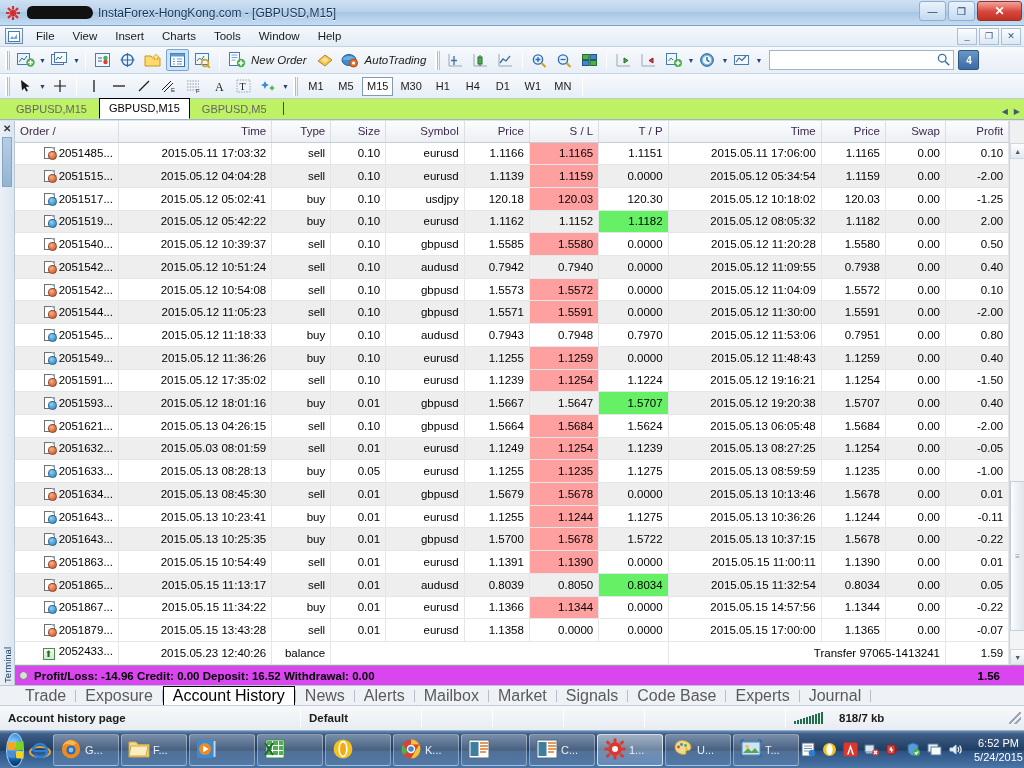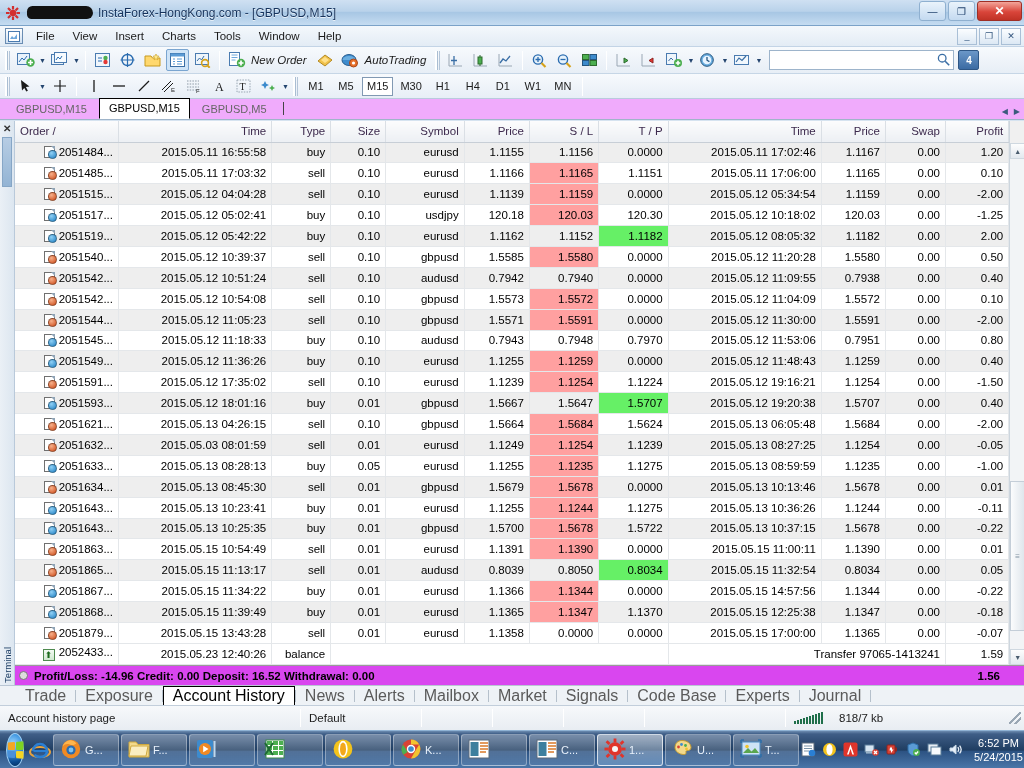--- a/index.html
+++ b/index.html
@@ -119,21 +119,21 @@
   .badge-blue {
     width: 21px; height: 20px; margin-left: 4px; border-radius: 2px;
     background: linear-gradient(to bottom,#6b97c8,#3b6ba3);
     color:#fff; font-size:10px; font-weight:bold;
     display:flex; align-items:center; justify-content:center;
     border:1px solid #2e5685;
   }
 
   
   .charttabs {
-    height: 21px; background: #f0abfc;
+    height: 21px; background: #bef264;
     border-bottom: 1px solid #9fb4c9;
     display: flex; align-items: flex-end; padding-left: 6px; position: relative;
   }
   .ctab {
     padding: 2px 9px 3px; font-size: 11px; color: #666;
     border: 1px solid transparent; border-bottom: none;
     background: transparent; margin-right: 2px; line-height: 14px;
   }
   .ctab.active {
     background: #fff; color: #000;
@@ -264,21 +264,21 @@
   }
   .ttab-sep { width:1px; height:12px; background:#b5c0cb; }
 
   
   .statusbar {
     position: absolute; left:0; right:0; bottom: 38px; height: 25px;
     background: linear-gradient(to bottom,#f7f9fb,#e8edf2);
     border-top: 1px solid #c2cedb;
     display: flex; align-items: center; font-size: 11.5px; color:#1b1b1b;
   }
-  .st-cell { padding: 0 8px; height: 18px; display:flex; align-items:center; }
+  .st-cell { padding: 0 8px; height: 18px; display:flex; align-items:center;font-weight:bold; }
   .st-div { width:1px; height:18px; background:#c3cdd8; border-right:1px solid #fff; }
   .signal-bars { display:flex; align-items:flex-end; gap:1px; height:12px; margin:0 8px; }
   .signal-bars i { width:2px; background:#1f6f4a; display:block; }
   .resize-grip {
     margin-left:auto; margin-right:3px; width:12px; height:12px;
     background:
       linear-gradient(135deg, transparent 45%, #9aa7b4 45%, #9aa7b4 55%, transparent 55%),
       linear-gradient(135deg, transparent 70%, #9aa7b4 70%, #9aa7b4 80%, transparent 80%);
   }
 
@@ -649,34 +649,20 @@
                 <th>Price</th>
                 <th>S / L</th>
                 <th>T / P</th>
                 <th>Time</th>
                 <th>Price</th>
                 <th>Swap</th>
                 <th>Profit</th>
               </tr>
             </thead>
           <tbody id="hist-body">
-              <tr class="even">
-                <td class="ordercell"><span class="order-ico buy"></span><span>2051484...</span></td>
-                <td>2015.05.11 16:55:58</td>
-                <td>buy</td>
-                <td>0.10</td>
-                <td>eurusd</td>
-                <td>1.1155</td>
-                <td>1.1156</td>
-                <td>0.0000</td>
-                <td>2015.05.11 17:02:46</td>
-                <td>1.1167</td>
-                <td>0.00</td>
-                <td>1.20</td>
-              </tr>
               <tr class="odd">
                 <td class="ordercell"><span class="order-ico sell"></span><span>2051485...</span></td>
                 <td>2015.05.11 17:03:32</td>
                 <td>sell</td>
                 <td>0.10</td>
                 <td>eurusd</td>
                 <td>1.1166</td>
                 <td class="sl-red">1.1165</td>
                 <td>1.1151</td>
                 <td>2015.05.11 17:06:00</td>
@@ -956,34 +942,20 @@
                 <td>buy</td>
                 <td>0.01</td>
                 <td>eurusd</td>
                 <td>1.1366</td>
                 <td class="sl-red">1.1344</td>
                 <td>0.0000</td>
                 <td>2015.05.15 14:57:56</td>
                 <td>1.1344</td>
                 <td>0.00</td>
                 <td>-0.22</td>
-              </tr>
-              <tr class="even">
-                <td class="ordercell"><span class="order-ico buy"></span><span>2051868...</span></td>
-                <td>2015.05.15 11:39:49</td>
-                <td>buy</td>
-                <td>0.01</td>
-                <td>eurusd</td>
-                <td>1.1365</td>
-                <td class="sl-red">1.1347</td>
-                <td>1.1370</td>
-                <td>2015.05.15 12:25:38</td>
-                <td>1.1347</td>
-                <td>0.00</td>
-                <td>-0.18</td>
               </tr>
               <tr class="odd">
                 <td class="ordercell"><span class="order-ico sell"></span><span>2051879...</span></td>
                 <td>2015.05.15 13:43:28</td>
                 <td>sell</td>
                 <td>0.01</td>
                 <td>eurusd</td>
                 <td>1.1358</td>
                 <td>0.0000</td>
                 <td>0.0000</td>

